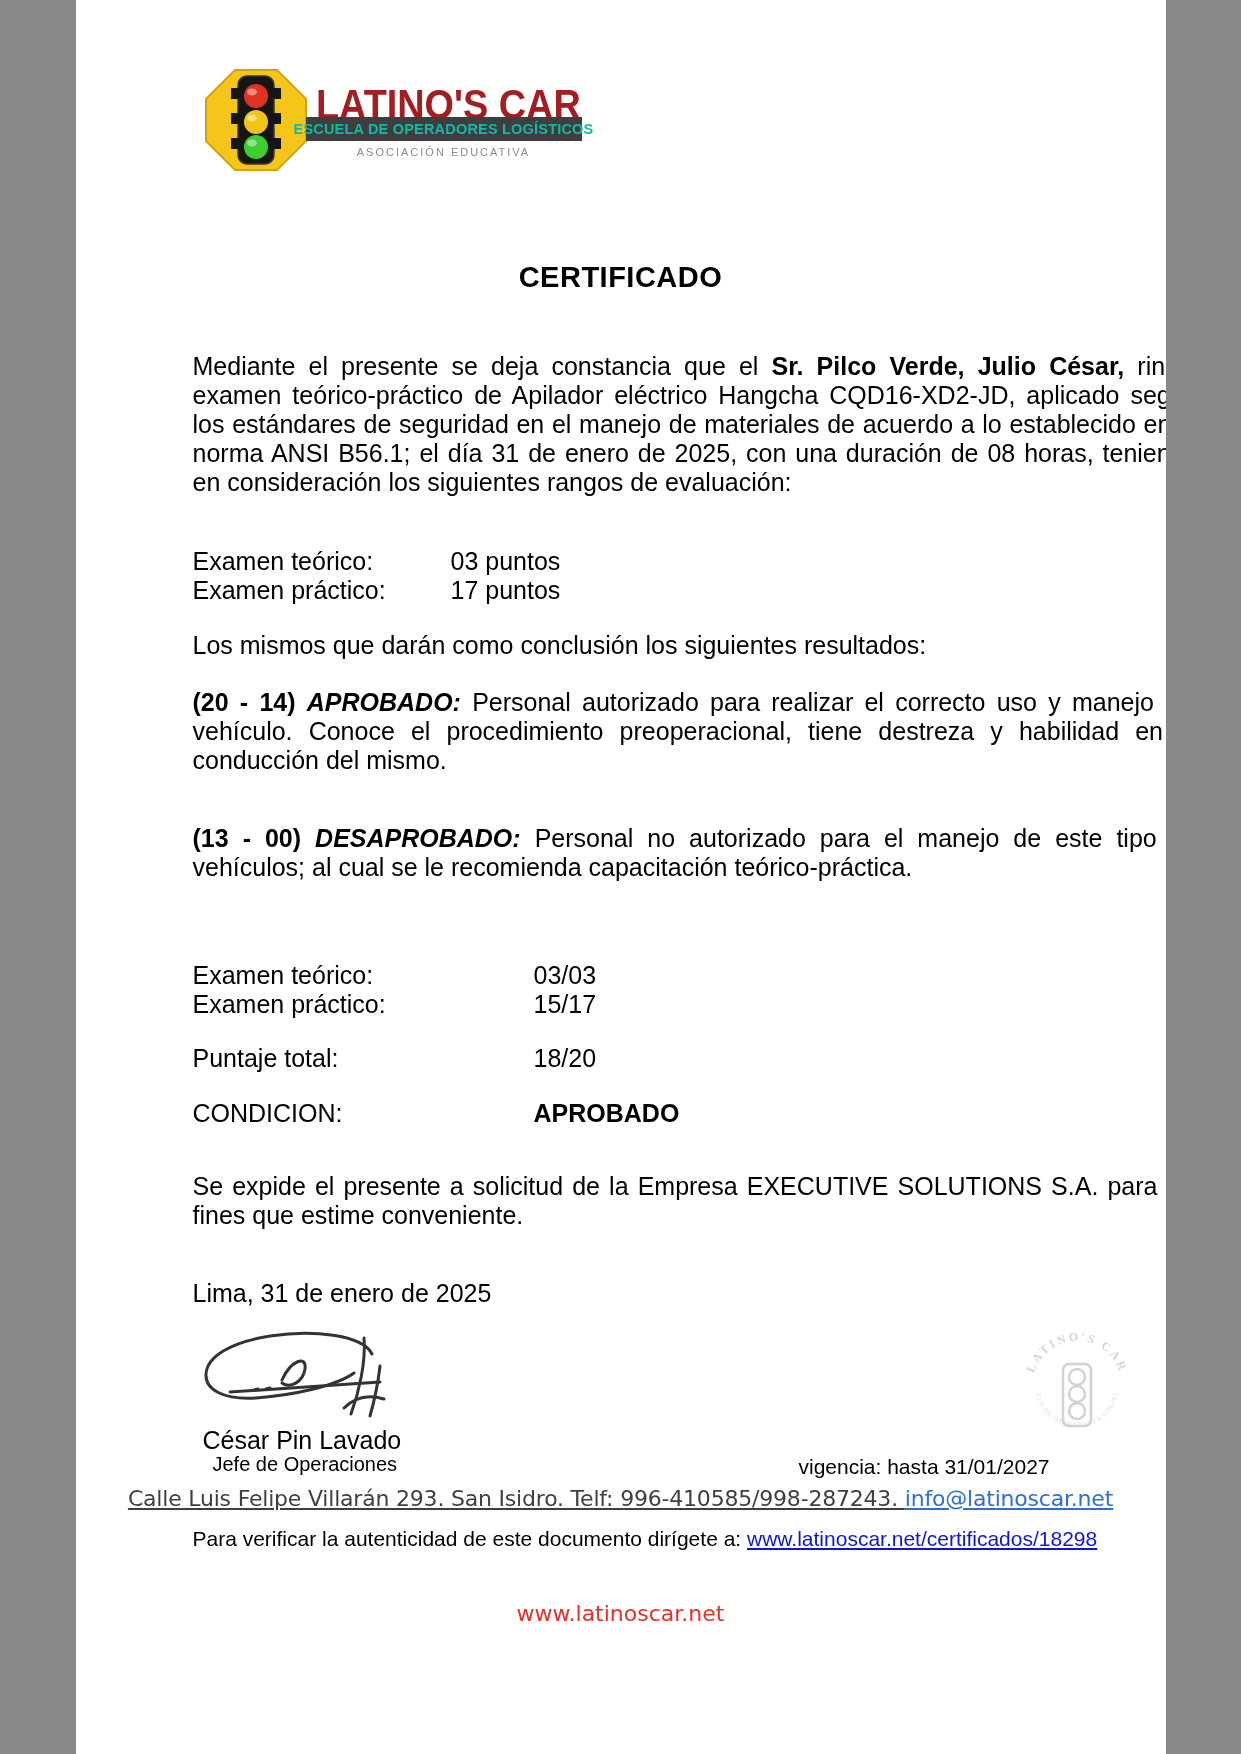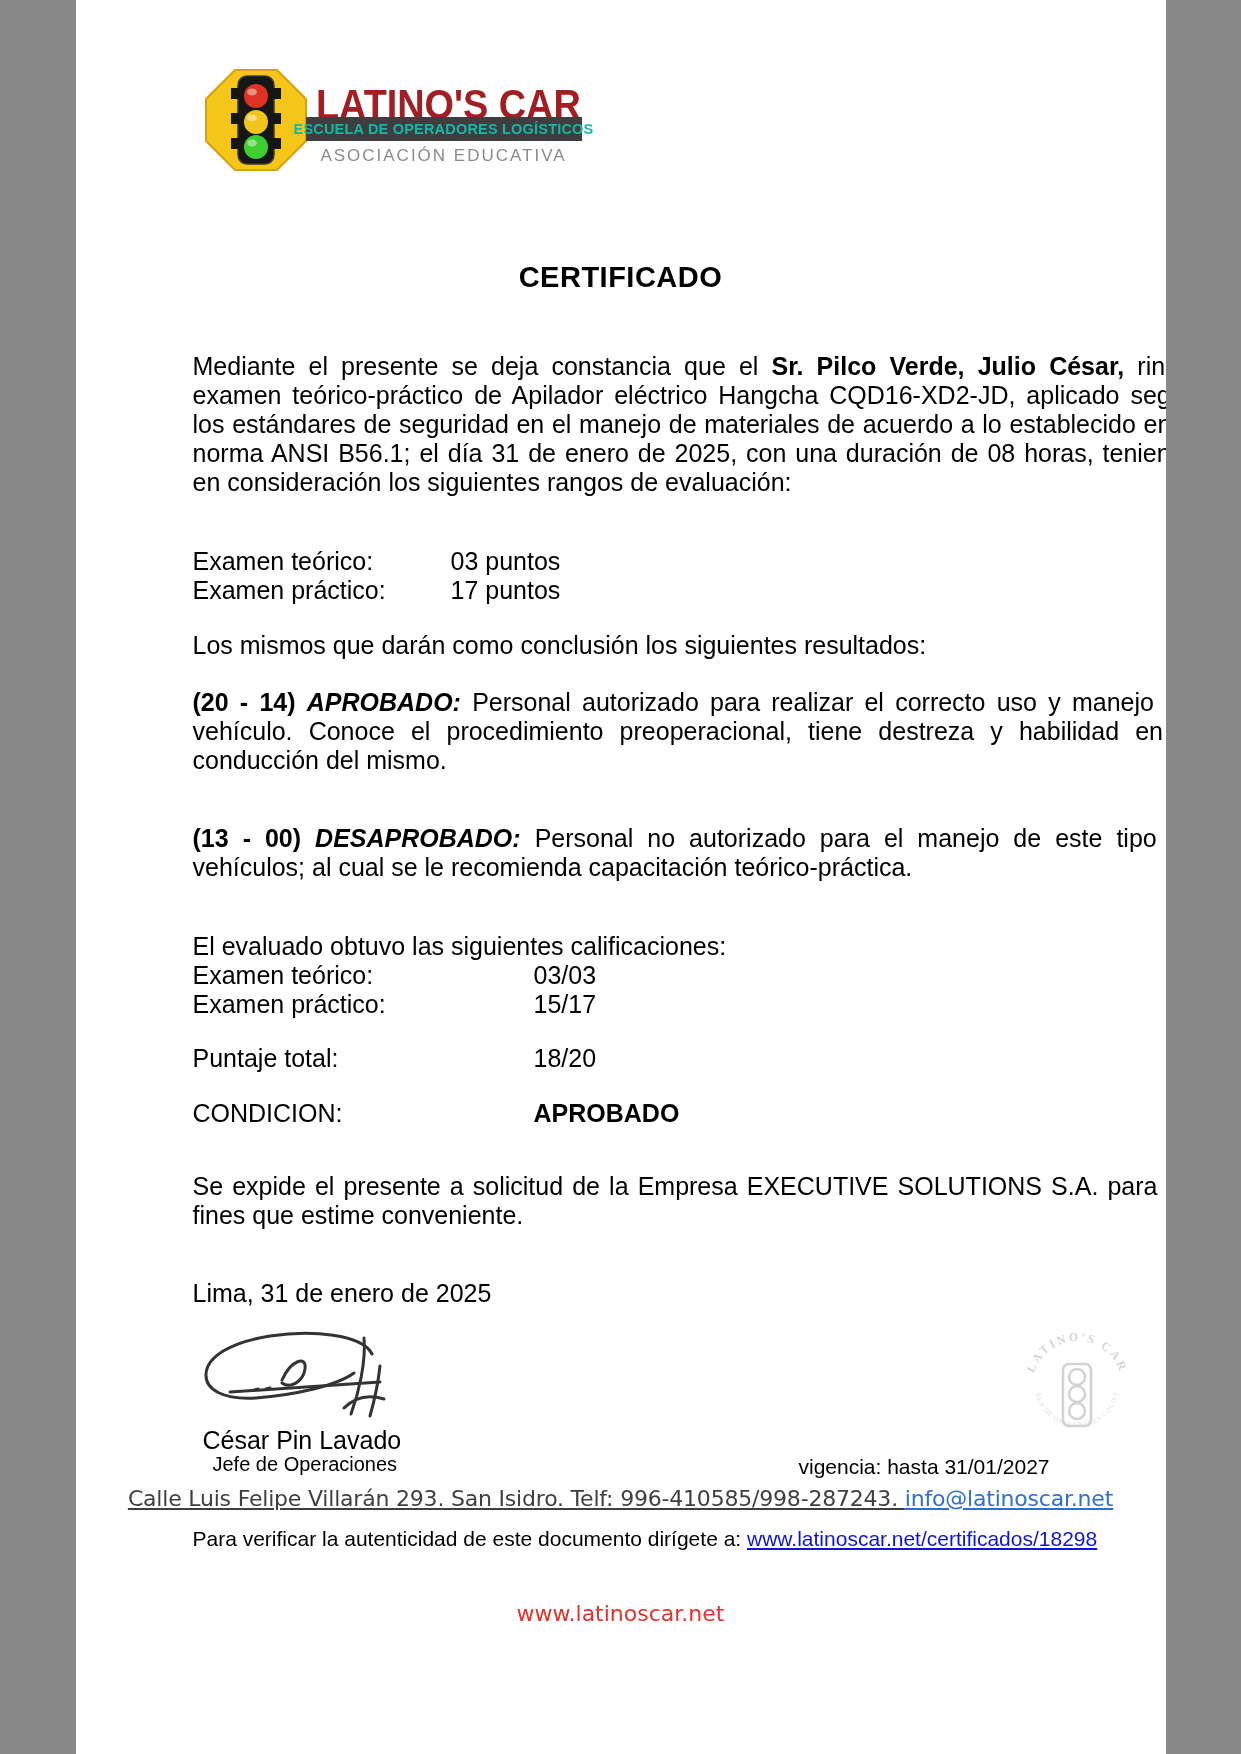--- a/index.html
+++ b/index.html
@@ -15,21 +15,21 @@
     left:240px;top:80px;font-size:43px;font-weight:bold;color:var(--brand-red,#a21e22);
     letter-spacing:0px;transform:scaleX(.88);transform-origin:left top;white-space:nowrap;
   }
   .brand-bar{
     left:230px;top:117px;width:276px;height:24px;background:var(--bar-gray,#3e3e3e);
     display:flex;align-items:center;justify-content:center;
   }
   .brand-bar span{color:#14b8a6;font-weight:bold;font-size:14.5px;white-space:nowrap;letter-spacing:.2px;}
   .brand-subtitle{
     left:230px;top:146px;width:276px;text-align:center;color:#8b8b8b;
-    font-size:17px;letter-spacing:2px;white-space:nowrap;
+    font-size:11px;letter-spacing:2px;white-space:nowrap;
   }
 
   
   .doc-title{
     left:0;right:0;top:261px;text-align:center;font-size:29px;font-weight:bold;letter-spacing:.5px;
     text-decoration-thickness:3px;text-underline-offset:6px;
   }
 
   
   .para{left:117px;width:1006px;font-size:25px;line-height:29px;text-align:justify;}
@@ -98,21 +98,20 @@
     <span>Examen práctico:</span>
     <span class="val">17 puntos</span>
   </div>
 
   <div class="abs line" style="top:631px">Los mismos que darán como conclusión los siguientes resultados:</div>
 
   <div class="abs para" style="top:688px"><span class="b">(20 - 14) </span><span class="bi">APROBADO:</span><span> Personal autorizado para realizar el correcto uso y manejo del vehículo. Conoce el procedimiento preoperacional, tiene destreza y habilidad en la conducción del mismo.</span></div>
 
   <div class="abs para" style="top:824px"><span class="b">(13 - 00) </span><span class="bi">DESAPROBADO:</span><span> Personal no autorizado para el manejo de este tipo de vehículos; al cual se le recomienda capacitación teórico-práctica.</span></div>
 
-  <div class="abs line" style="top:932px">El evaluado obtuvo las siguientes calificaciones:</div>
   <div class="score-row" style="top:961px">
     <span>Examen teórico:</span>
     <span class="val val2">03/03</span>
   </div>
   <div class="score-row" style="top:990px">
     <span>Examen práctico:</span>
     <span class="val val2">15/17</span>
   </div>
 
   <div class="score-row" style="top:1044px">

